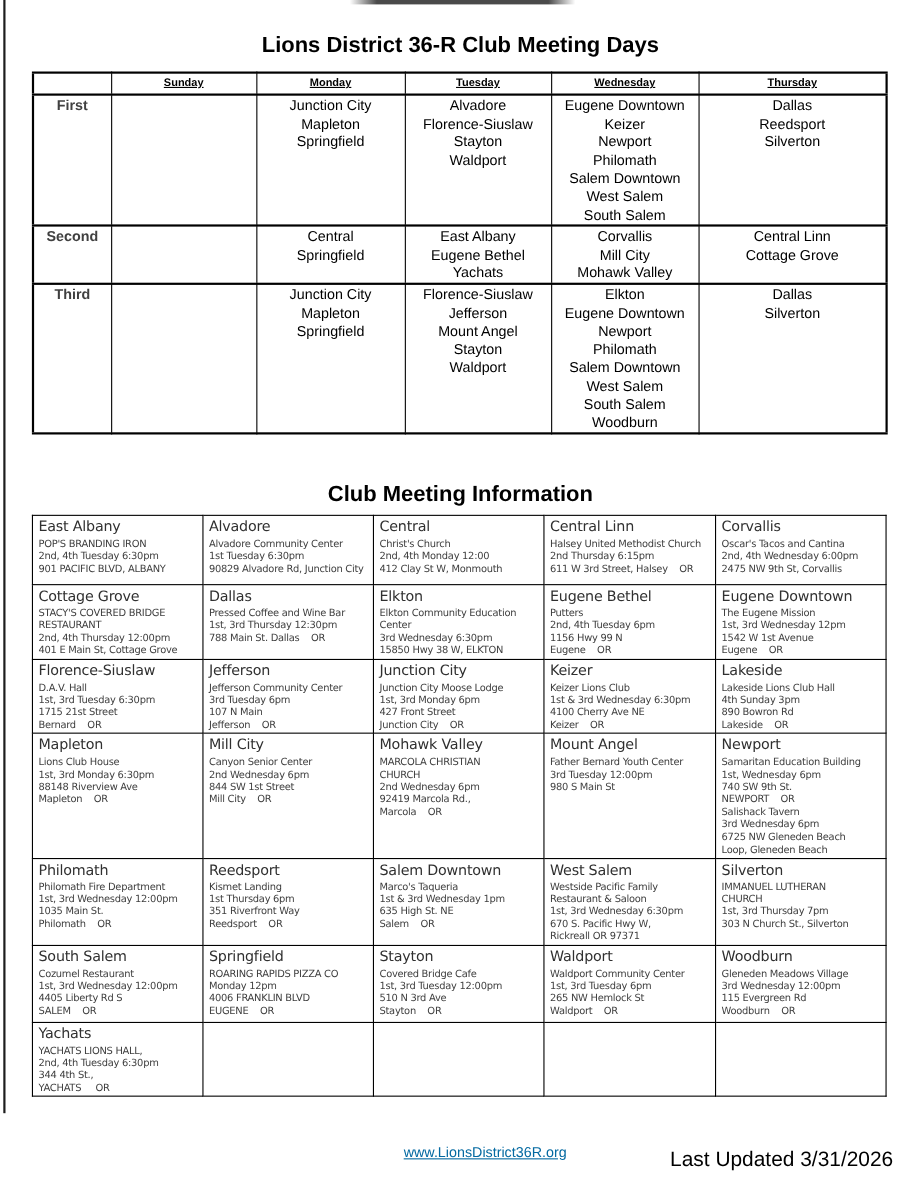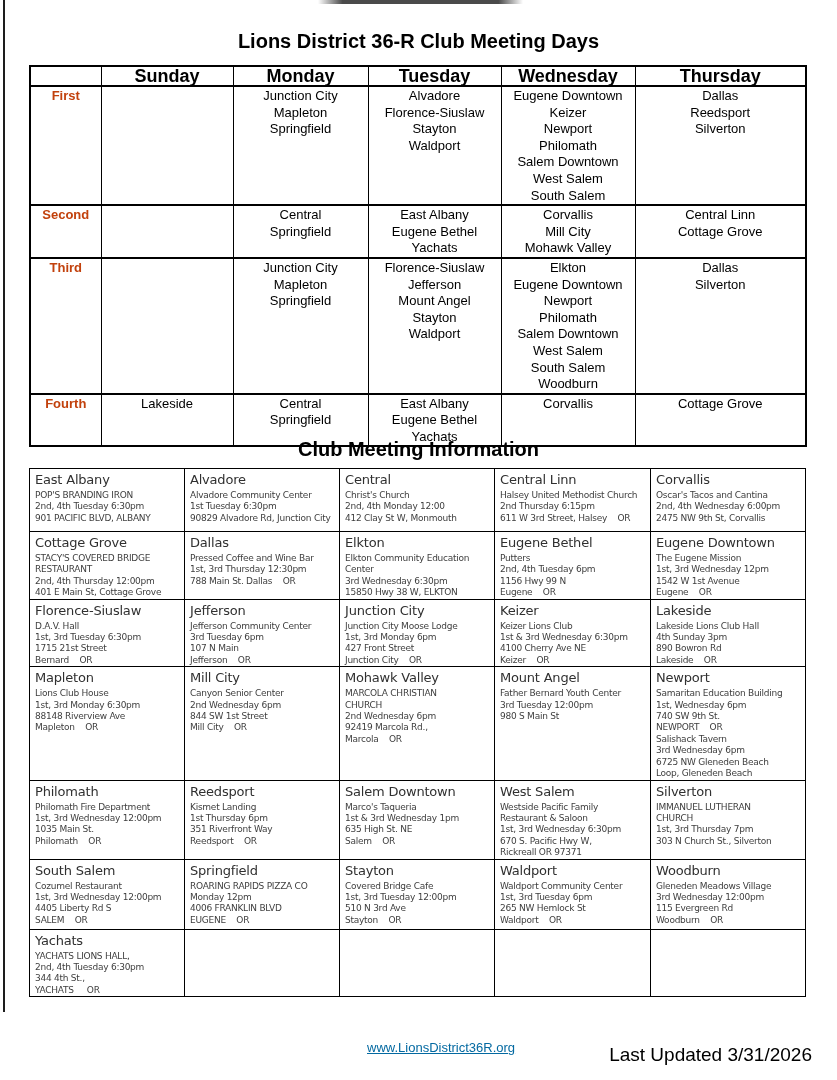--- a/index.html
+++ b/index.html
@@ -14,23 +14,23 @@
     font-weight:bold;font-size:20px;color:#000;}
   #title1{top:30px;}
   #title2{top:438px;}
 
   
   #t1wrap{position:absolute;top:65px;left:29px;}
   table{border-collapse:collapse;table-layout:fixed;}
   #t1{width:776px;border:2px solid #000;}
   #t1 th,#t1 td{border:1px solid #000;vertical-align:top;padding:0;overflow:hidden;}
   #t1 tr{border-top:2px solid #000;border-bottom:2px solid #000;}
-  #t1 thead th{height:18px;font-size:18px;font-weight:bold;text-align:center;
-    line-height:18px;color:#000;}
-  #t1 .row-label{font-size:13px;font-weight:bold;text-align:center;padding-top:1px;color:#c2410c;}
+  #t1 thead th{height:18px;font-size:10px;font-weight:bold;text-align:center;
+    line-height:18px;color:#000;text-decoration:underline;}
+  #t1 .row-label{font-size:13px;font-weight:bold;text-align:center;padding-top:1px;color:#404040;}
   #t1 td{font-size:13px;text-align:center;color:#000;padding-top:1px;}
   #t1 .city{line-height:16.6px;white-space:pre;}
 
   
   #t2wrap{position:absolute;top:468px;left:29px;}
   #t2{width:776px;border:1.5px solid #000;}
   #t2 td{border:1.5px solid #000;vertical-align:top;padding:2px 3px 0 5px;overflow:hidden;}
   .club-name{font-family:"DejaVu Sans",sans-serif;font-size:13px;line-height:16px;
     color:#303030;margin:1px 0 2px 0;letter-spacing:-0.2px;white-space:pre;}
   .club-line{font-family:"DejaVu Sans",sans-serif;font-size:9px;line-height:11.4px;
@@ -144,41 +144,20 @@
             <div class="city">Salem Downtown</div>
             <div class="city">West Salem</div>
             <div class="city">South Salem</div>
             <div class="city">Woodburn</div>
           </td>
           <td>
             <div class="city">Dallas</div>
             <div class="city">Silverton</div>
           </td>
         </tr>
-        <tr style="height: 45px;">
-          <th class="row-label">Fourth</th>
-          <td>
-            <div class="city">Lakeside</div>
-          </td>
-          <td>
-            <div class="city">Central</div>
-            <div class="city">Springfield</div>
-          </td>
-          <td>
-            <div class="city">East Albany</div>
-            <div class="city">Eugene Bethel</div>
-            <div class="city">Yachats</div>
-          </td>
-          <td>
-            <div class="city">Corvallis</div>
-          </td>
-          <td>
-            <div class="city">Cottage Grove</div>
-          </td>
-        </tr>
       </tbody>
     </table>
 </div>
 
 <div id="title2" class="doc-title">Club Meeting Information</div>
 
 <div id="t2wrap">
   <table id="t2">
       <colgroup>
         <col style="width: 155px;">

